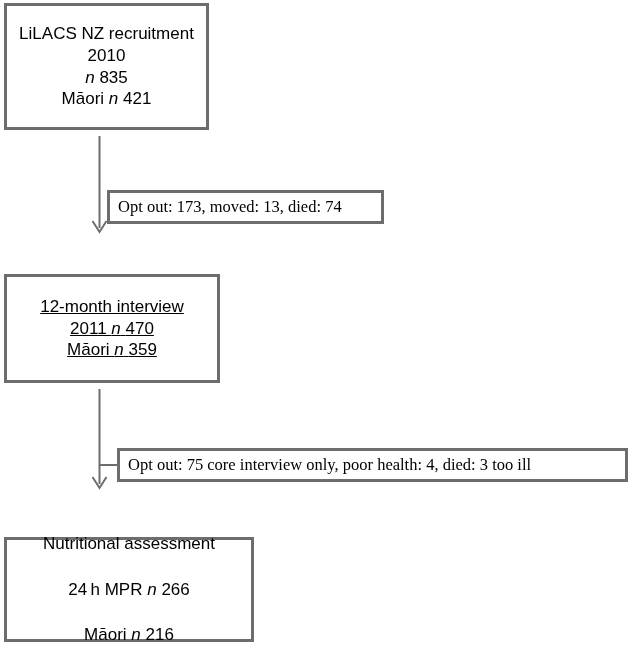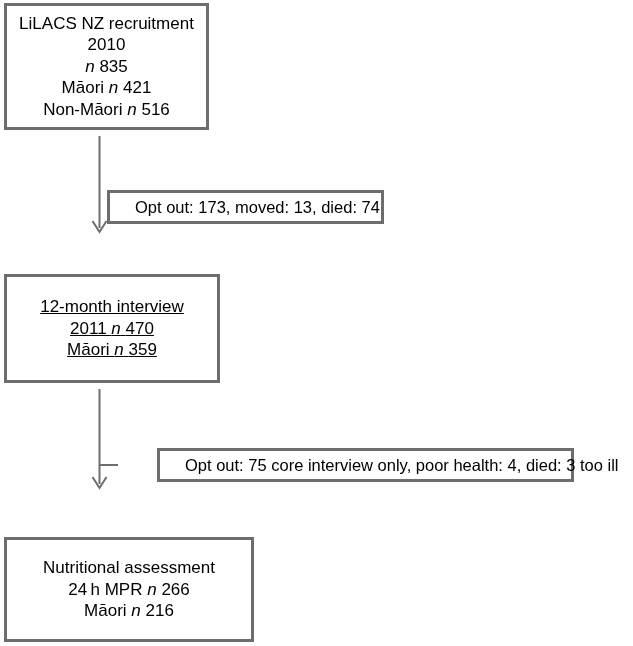--- a/index.html
+++ b/index.html
@@ -46,22 +46,23 @@
     border: 3px solid #6d6d6d;
     background: #ffffff;
     font-size: 16.5px;
     color: #000000;
     display: flex;
     align-items: center;
     white-space: nowrap;
     z-index: 5;
   }
   .annot .atext {
-    padding-left: 25px;
+    padding-left: 8px;
     padding-right: 8px;
+    font-family: Liberation Serif, serif;
   }
 
   
   .conn {
     position: absolute;
     z-index: 1;
   }
   .conn svg { display: block; overflow: visible; }
 
   .ital { font-style: italic; }
@@ -69,21 +70,20 @@
 </head>
 <body>
 
 <div id="canvas">
 
   <div class="node" style="left:4px; top:3px; width:205px; height:127px;">
     <span class="line">LiLACS NZ recruitment</span>
     <span class="line">2010</span>
     <span class="line"><span class="ital">n</span>&nbsp;<span>835</span></span>
     <span class="line"><span>Māori </span><span class="ital">n</span>&nbsp;<span>421</span></span>
-    <span class="line"><span>Non-Māori </span><span class="ital">n</span>&nbsp;<span>516</span></span>
   </div>
 
   <div class="conn" style="left:88px; top:136px; width:26px; height:102px;">
     <svg width="26" height="102" viewBox="0 0 26 102" aria-hidden="true">
       <line x1="11.5" y1="0" x2="11.5" y2="92" stroke="#6d6d6d" stroke-width="2"></line>
       <polyline points="4.5,85 11.5,96 18.5,85" fill="none" stroke="#6d6d6d" stroke-width="2"></polyline>
     </svg>
   </div>
 
   <div class="annot" style="left:107px; top:190px; width:277px; height:34px;">
@@ -97,23 +97,23 @@
   </div>
 
   <div class="conn" style="left:88px; top:389px; width:40px; height:105px;">
     <svg width="40" height="105" viewBox="0 0 40 105" aria-hidden="true">
       <line x1="11.5" y1="0" x2="11.5" y2="95" stroke="#6d6d6d" stroke-width="2"></line>
       <line x1="11.5" y1="76" x2="30" y2="76" stroke="#6d6d6d" stroke-width="2"></line>
       <polyline points="4.5,88 11.5,99 18.5,88" fill="none" stroke="#6d6d6d" stroke-width="2"></polyline>
     </svg>
   </div>
 
-  <div class="annot" style="left:117px; top:448px; width:417px; height:34px;margin-left:40px;">
+  <div class="annot" style="left:117px; top:448px; width:511px; height:34px;">
     <span class="atext">Opt out: 75 core interview only, poor health: 4, died: 3 too ill</span>
   </div>
 
-  <div class="node" style="left:4px; top:537px; width:250px; height:105px;">
+  <div class="node" style="left:4px; top:537px; width:250px; height:105px;gap:24px;">
     <span class="line">Nutritional assessment</span>
     <span class="line"><span>24 h MPR </span><span class="ital">n</span>&nbsp;<span>266</span></span>
     <span class="line"><span>Māori </span><span class="ital">n</span>&nbsp;<span>216</span></span>
   </div>
 
 </div>
 
 </body></html>

